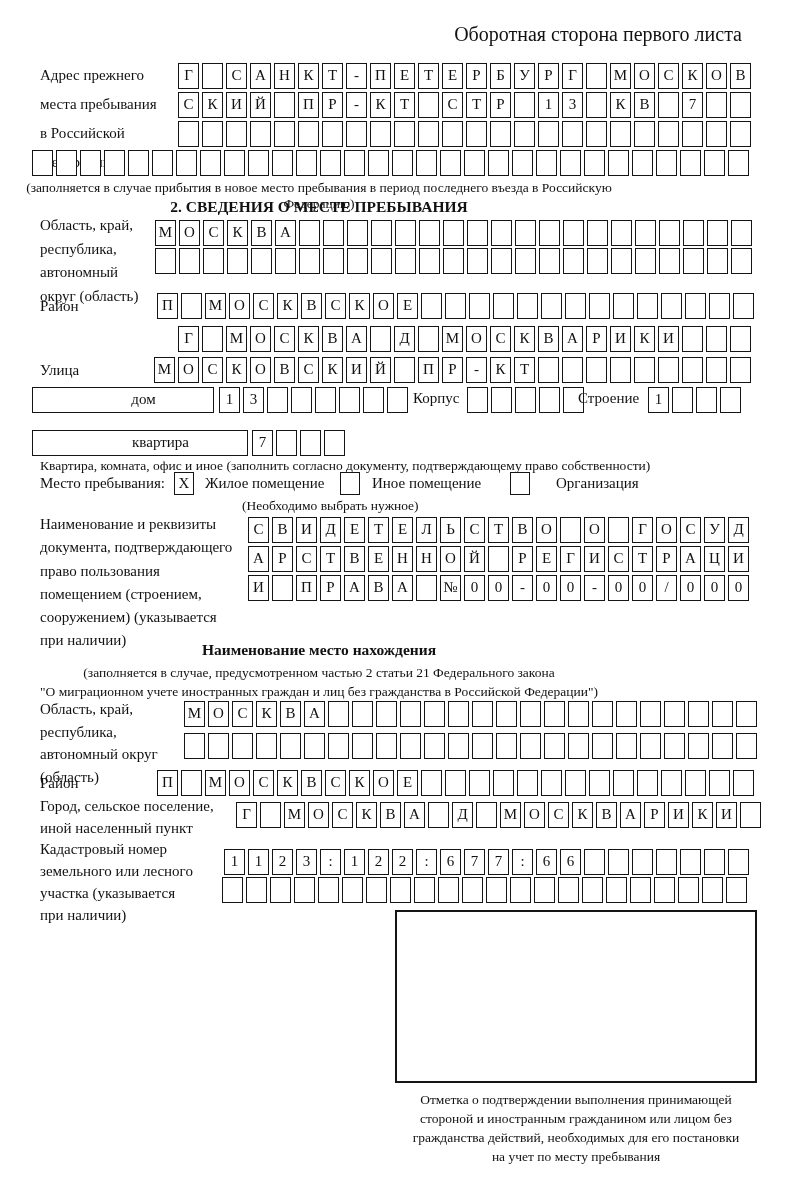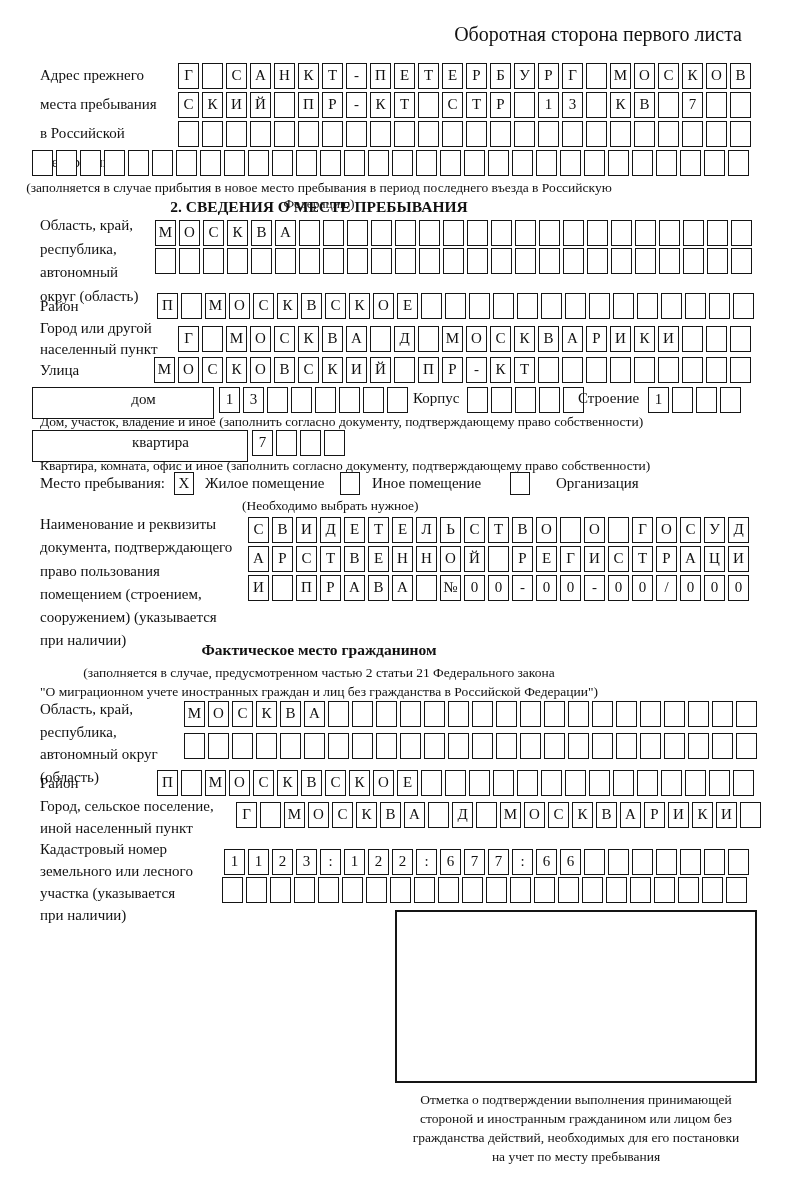--- a/index.html
+++ b/index.html
@@ -12,21 +12,21 @@
   .cap{font-size:13.5px;}
   .center{left:0;width:638px;text-align:center;}
   .bold{font-weight:bold;}
   .cellrow{display:flex;column-gap:3px;}
   .cell{
     flex:0 0 auto;width:21px;height:26px;box-sizing:border-box;
     border:1.6px solid #151515;text-align:center;font-size:15px;line-height:23px;
     background:#fff;
   }
   .widebox{
-    box-sizing:border-box;border:1.6px solid #151515;height:32px;
+    box-sizing:border-box;border:1.6px solid #151515;height:26px;
     text-align:center;font-size:15px;line-height:23px;background:#fff;padding-left:41px;
   }
   .chk{
     display:inline-block;box-sizing:border-box;width:20px;height:23px;
     border:1.6px solid #151515;text-align:center;font-size:15px;line-height:20px;
   }
   .optlbl{font-size:15px;}
   .stampbox{box-sizing:border-box;border:2px solid #151515;background:#fff;}
 </style>
 </head>
@@ -235,22 +235,20 @@
       <span class="cell"></span>
       <span class="cell"></span>
       <span class="cell"></span>
       <span class="cell"></span>
       <span class="cell"></span>
       <span class="cell"></span>
       <span class="cell"></span>
       <span class="cell"></span>
     </div>
 
-  <div class="abs lbl" style="left:40px;top:318px;line-height:21px;">Город или другой
-населенный пункт</div>
   <div class="abs cellrow" style="left:178px;top:326px;">
       <span class="cell">Г</span>
       <span class="cell"></span>
       <span class="cell">М</span>
       <span class="cell">О</span>
       <span class="cell">С</span>
       <span class="cell">К</span>
       <span class="cell">В</span>
       <span class="cell">А</span>
       <span class="cell"></span>
@@ -319,21 +317,20 @@
       <span class="cell"></span>
       <span class="cell"></span>
     </div>
   <div class="abs optlbl" style="left:578px;top:390px;">Строение</div>
   <div class="abs cellrow" style="left:648px;top:387px;">
       <span class="cell">1</span>
       <span class="cell"></span>
       <span class="cell"></span>
       <span class="cell"></span>
     </div>
-  <div class="abs cap" style="left:40px;top:414px;">Дом, участок, владение и иное (заполнить согласно документу, подтверждающему право собственности)</div>
 
   <div class="abs widebox" style="left:32px;top:430px;width:216px;">квартира</div>
   <div class="abs cellrow" style="left:252px;top:430px;">
       <span class="cell">7</span>
       <span class="cell"></span>
       <span class="cell"></span>
       <span class="cell"></span>
     </div>
   <div class="abs cap" style="left:40px;top:458px;">Квартира, комната, офис и иное (заполнить согласно документу, подтверждающему право собственности)</div>
 
@@ -415,21 +412,21 @@
       <span class="cell">0</span>
       <span class="cell">-</span>
       <span class="cell">0</span>
       <span class="cell">0</span>
       <span class="cell">/</span>
       <span class="cell">0</span>
       <span class="cell">0</span>
       <span class="cell">0</span>
     </div>
 
-  <div class="abs center bold" style="top:641px;font-size:15.5px;">Фактическое место гражданином</div>
+  <div class="abs center bold" style="top:641px;font-size:15.5px;">Наименование место нахождения</div>
   <div class="abs cap center" style="top:665px;">(заполняется в случае, предусмотренном частью 2 статьи 21 Федерального закона</div>
   <div class="abs cap center" style="top:684px;">"О миграционном учете иностранных граждан и лиц без гражданства в Российской Федерации")</div>
 
   <div class="abs lbl" style="left:40px;top:698px;line-height:22.5px;">Область, край,
 республика,
 автономный округ
 (область)</div>
   <div class="abs cellrow" style="left:184px;top:701px;">
       <span class="cell">М</span>
       <span class="cell">О</span>

